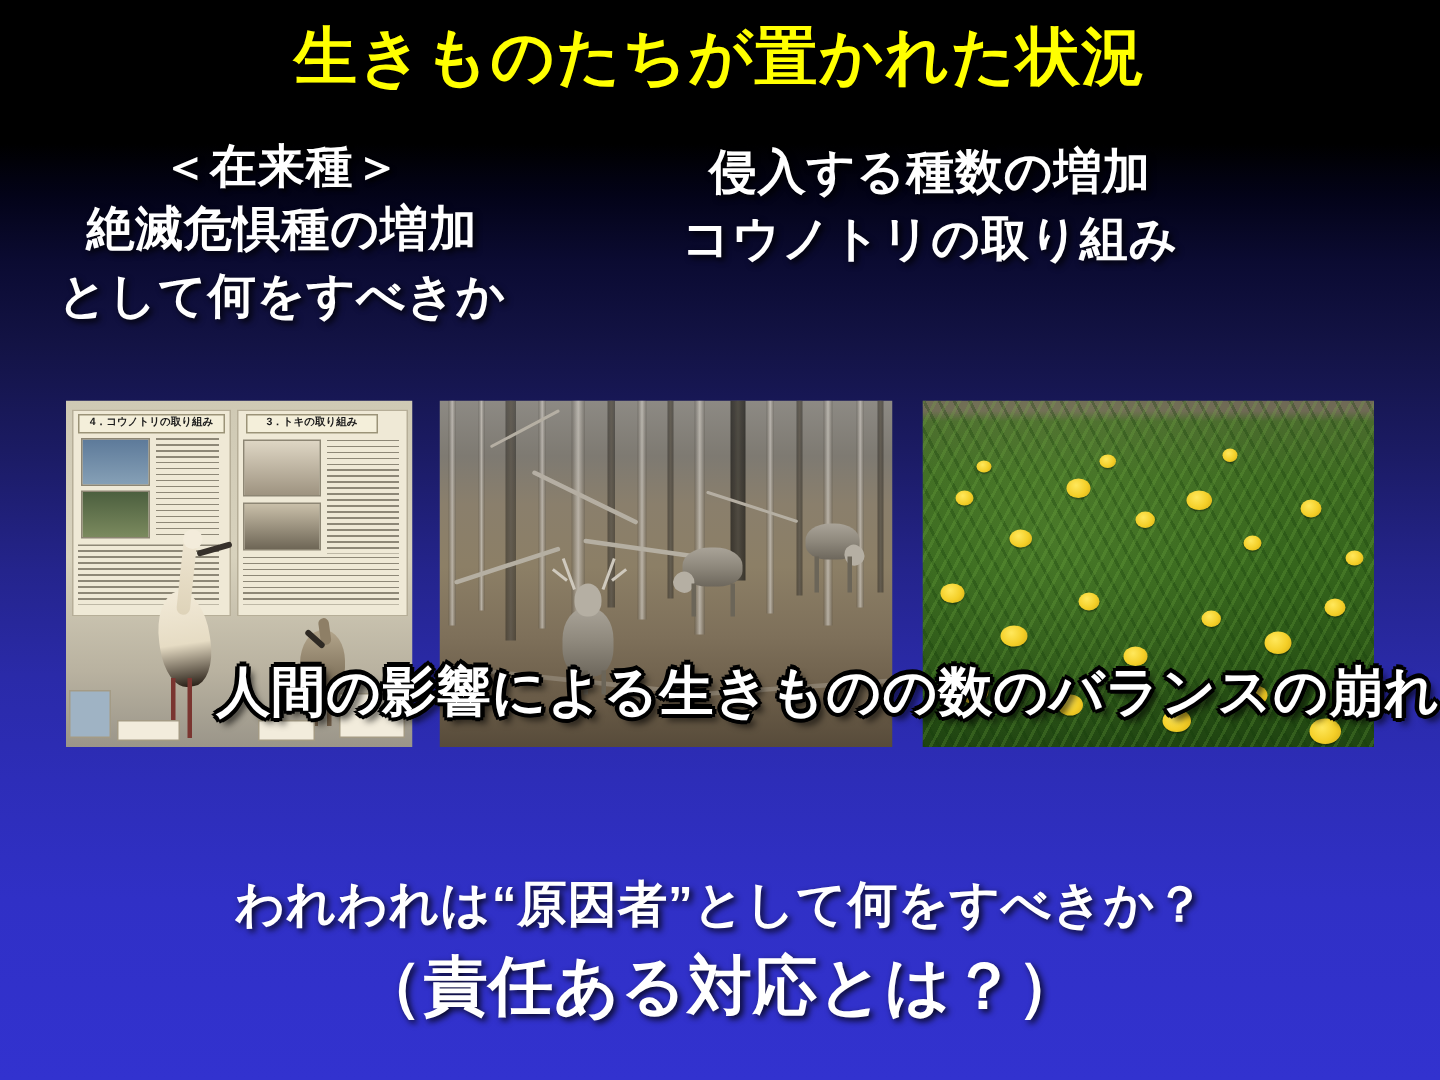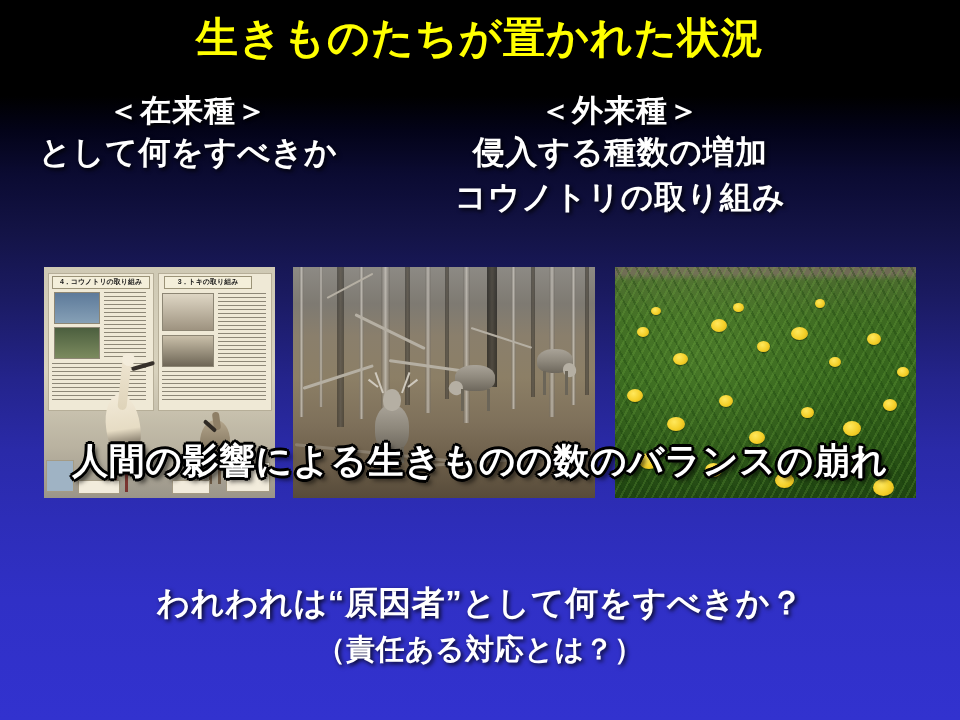--- a/index.html
+++ b/index.html
@@ -278,21 +278,21 @@
     border-radius: 50%;
     box-shadow: 0 1px 1px rgba(0,0,0,.35);
   }
 
   
   .overlay-caption {
     position: absolute;
     left: 0;
     top: 437px;
     width: 960px;
-    text-align: center;
+    text-align: right;
     font-size: 36px;
     font-weight: bold;
     color: #ffffff;
     letter-spacing: 0.5px;
     white-space: nowrap;
     text-shadow:
       -2px -2px 0 #000, 2px -2px 0 #000,
       -2px  2px 0 #000, 2px  2px 0 #000,
       -3px  0   0 #000, 3px  0   0 #000,
        0   -3px 0 #000, 0    3px 0 #000,
@@ -326,45 +326,45 @@
   }
   .q-line1 {
     font-size: 33px;
     font-weight: bold;
     letter-spacing: 0.5px;
     line-height: 1.3;
     white-space: nowrap;
     text-shadow: 2px 2px 4px rgba(0,0,0,.85);
   }
   .q-line2 {
-    font-size: 29px;
+    font-size: 43px;
     font-weight: bold;
     letter-spacing: 0.5px;
     line-height: 1.3;
     margin-top: 6px;
     white-space: nowrap;
     text-shadow: 2px 2px 4px rgba(0,0,0,.85);
   }
 </style>
 </head>
 <body>
 
 <div class="slide">
 
   <div class="title">生きものたちが置かれた状況</div>
 
   <div class="columns">
 
     <div class="col col-native">
       <div class="col-head">＜在来種＞</div>
+      <div class="col-line">絶滅危惧種の増加</div>
       <div class="col-line">として何をすべきか</div>
     </div>
 
     <div class="col col-alien">
-      <div class="col-head">＜外来種＞</div>
       <div class="col-line">侵入する種数の増加</div>
       <div class="col-line">コウノトリの取り組み</div>
     </div>
 
   </div>
 
   <div class="photos">
 
     <div class="photo photo-museum">
       <div class="ph-museum-bg"></div>

